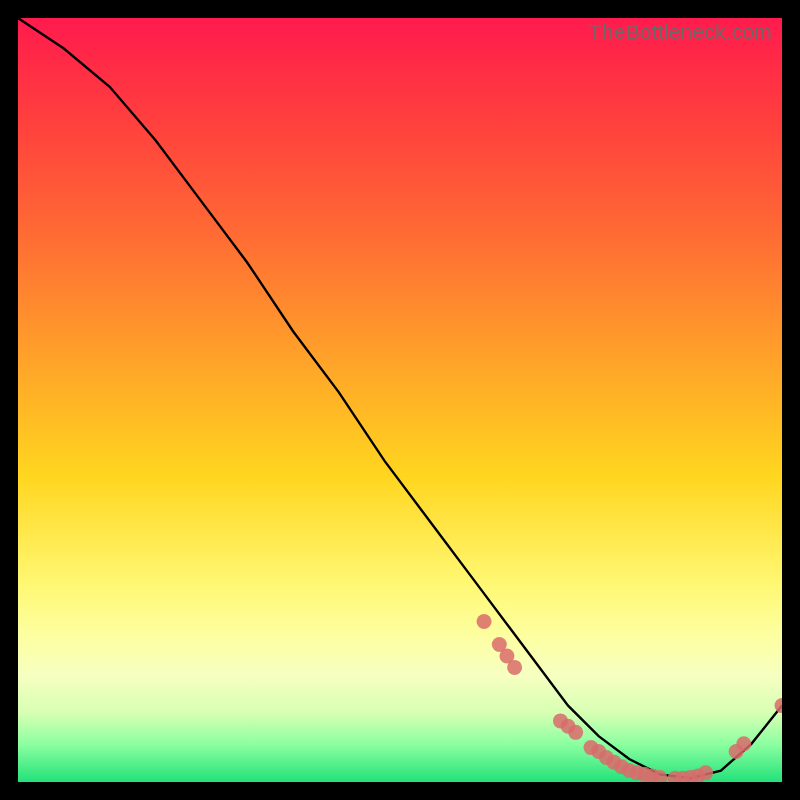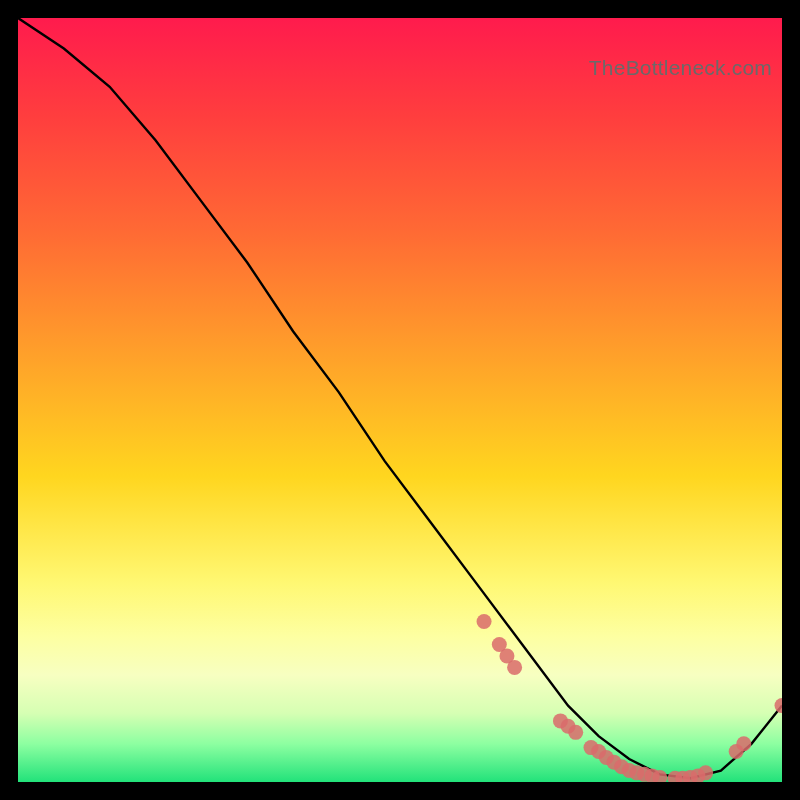--- a/index.html
+++ b/index.html
@@ -39,21 +39,20 @@
   }
   .watermark {
     position: absolute;
     top: 2px;
     right: 10px;
     font-family: Arial, Helvetica, sans-serif;
     font-size: 21px;
     color: #6a6a6a;
     letter-spacing: 0.2px;
     user-select: none;
-    margin-top: 36px;
   }
   svg.overlay {
     position: absolute;
     left: 0;
     top: 0;
     width: 764px;
     height: 764px;
   }
 </style>
 </head>

